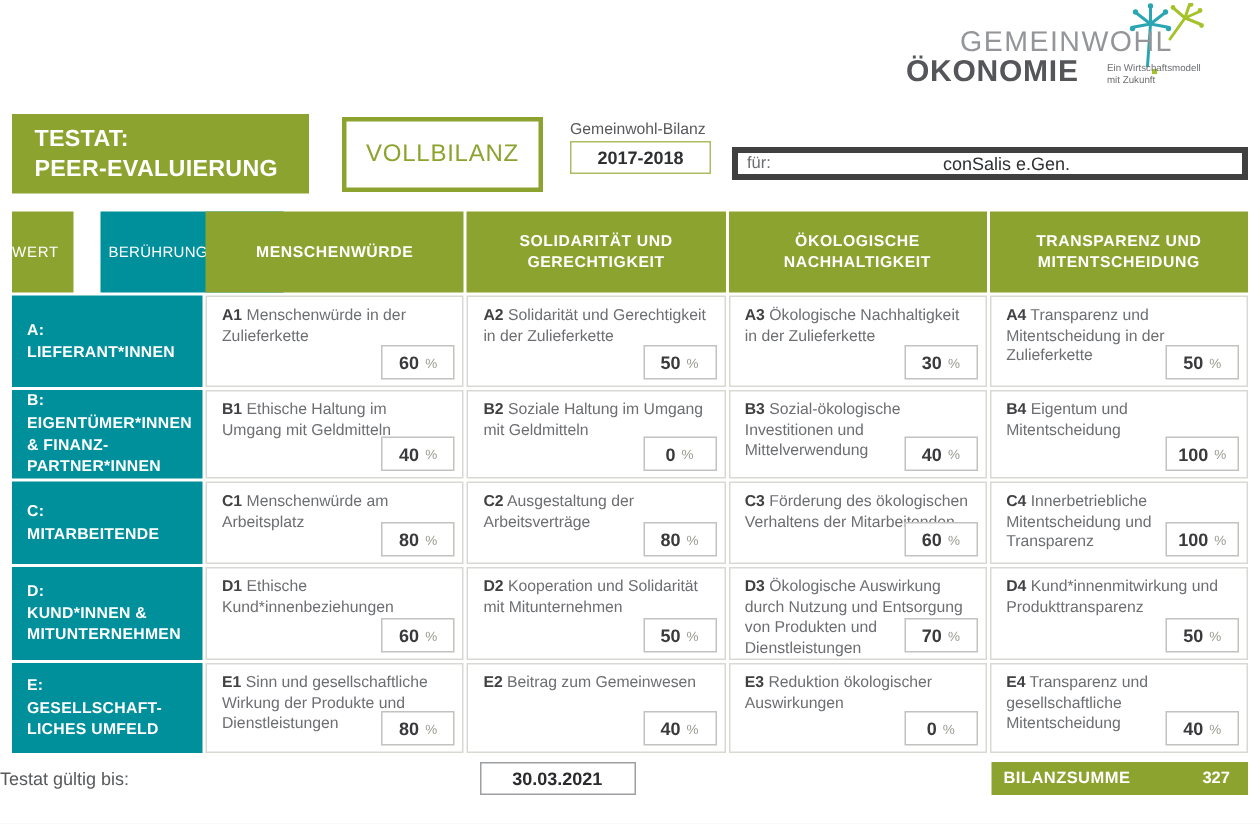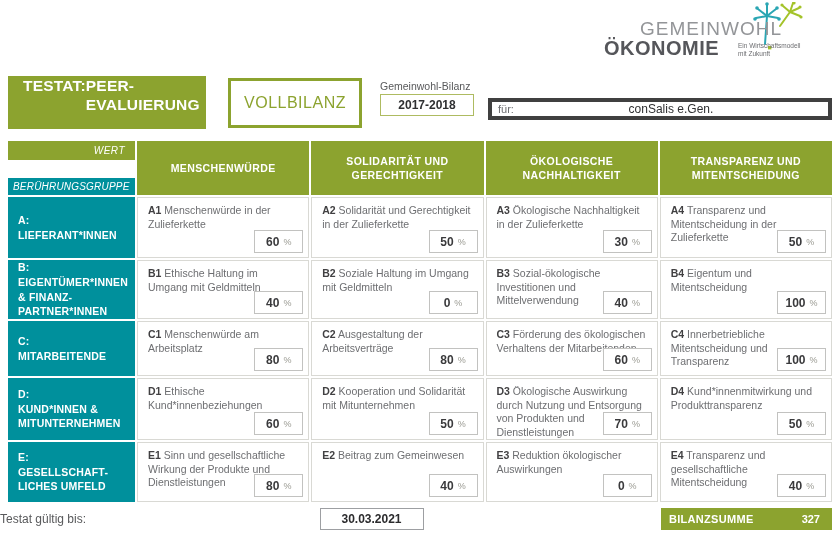--- a/index.html
+++ b/index.html
@@ -19,38 +19,38 @@
   .topbar{height:70px;position:relative;}
   .logo{position:absolute;top:4px;right:10px;width:240px;height:60px;}
   .logo-icon{position:absolute;top:-2px;right:26px;}
   .logo-line1{position:absolute;top:14px;left:14px;font-size:19px;letter-spacing:1px;color:#939598;margin-left:36px;}
   .logo-line2{position:absolute;top:33px;left:14px;font-size:20px;font-weight:bold;letter-spacing:.5px;color:#55565a;}
   .logo-tagline{position:absolute;top:38px;left:148px;font-size:6.5px;line-height:1.25;color:#6d6e71;}
 
   
   .controls{display:flex;align-items:flex-start;margin:0 8px;}
   .testat-box{width:198px;height:53px;margin-top:6px;background:var(--olive);color:#fff;
-    font-weight:bold;font-size:15.5px;line-height:1.25;display:flex;flex-direction:row;
+    font-weight:bold;font-size:15.5px;line-height:1.25;display:flex;flex-direction:column;
     justify-content:center;padding-left:15px;letter-spacing:.2px;}
   .vollbilanz-box{margin-left:22px;margin-top:8px;width:134px;height:50px;border:3px solid var(--olive);
     color:var(--olive);font-weight:normal;font-size:16px;letter-spacing:.5px;
     display:flex;align-items:center;justify-content:center;}
   .bilanz-field{margin-left:18px;width:94px;}
   .bilanz-label{margin-top:10px;font-size:10.5px;color:#58595b;}
   .bilanz-input{margin-top:2px;height:22px;border:1px solid #aebb61;display:flex;align-items:center;
     justify-content:center;font-size:12px;font-weight:bold;color:#2f3032;}
   .fuer-field{flex:1;margin-left:14px;margin-top:28px;height:22px;border:4px solid #404040;
     display:flex;align-items:center;}
   .fuer-label{font-size:11px;color:#6d6e71;padding-left:6px;}
   .fuer-value{flex:1;text-align:center;font-size:12px;color:#2f3032;}
 
   
   .matrix{margin:12px 8px 0 8px;display:grid;grid-template-columns:127px repeat(4,1fr);
     grid-template-rows:54px 61px 59px 55px 62px 60px;gap:2px;}
-  .corner{display:flex;flex-direction:column;gap:18px;font-style:italic;}
+  .corner{display:flex;flex-direction:row;gap:18px;}
   .corner-top{flex:1.15;background:var(--olive);color:#fff;font-size:10px;letter-spacing:.5px;
     display:flex;align-items:center;justify-content:flex-end;padding-right:10px;}
   .corner-bottom{flex:1;background:var(--teal);color:#fff;font-size:10px;letter-spacing:.2px;
     display:flex;align-items:center;padding-left:5px;}
   .colhead{background:var(--olive);color:#fff;font-weight:bold;font-size:10.5px;letter-spacing:.4px;
     display:flex;align-items:center;justify-content:center;text-align:center;padding:4px 16px;line-height:1.35;}
   .rowlabel{background:var(--teal);color:#fff;font-weight:bold;font-size:10.5px;line-height:1.4;
     padding:6px 6px 6px 10px;white-space:pre-line;display:flex;flex-direction:column;justify-content:center;letter-spacing:.2px;}
   .cell{background:#fff;border:1px solid var(--cell-border);position:relative;padding:6px 8px 5px 10px;}
   .celltext{font-size:10.5px;line-height:1.3;color:var(--txt-gray);}

